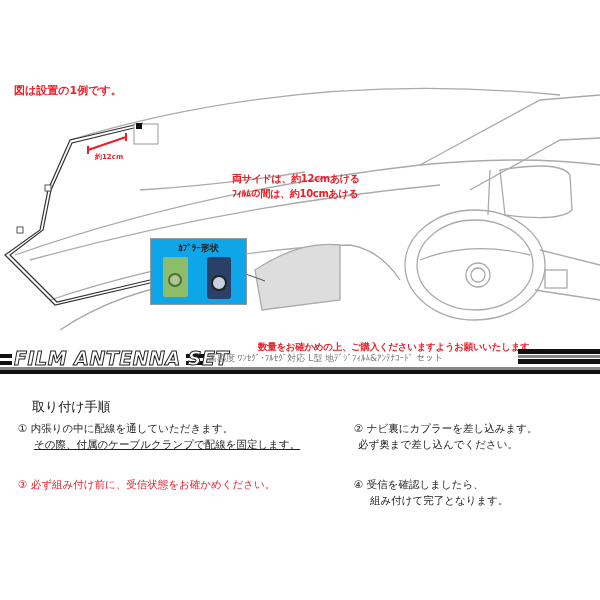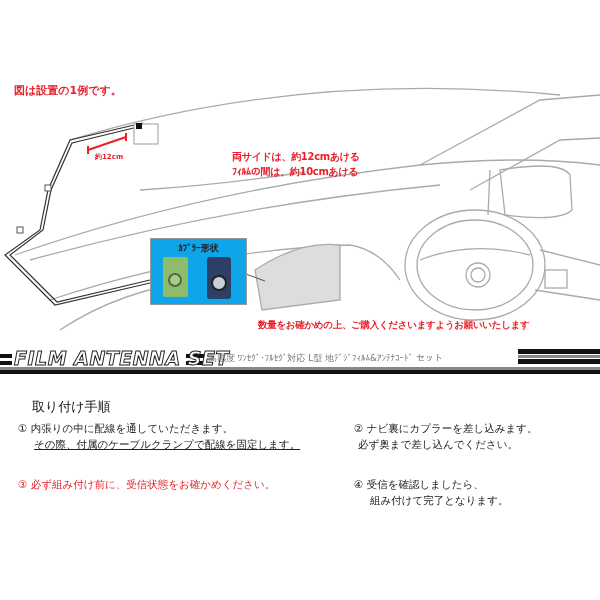--- a/index.html
+++ b/index.html
@@ -1,20 +1,20 @@
 <!DOCTYPE html>
 <html><head>
 <meta charset="utf-8">
 <style>
   html,body{margin:0;padding:0;background:#fff;}
   body{width:600px;height:600px;position:relative;overflow:hidden;font-family:"DejaVu Sans",sans-serif;}
   .abs{position:absolute;}
   .red{color:#e8202a;font-weight:bold;}
   .illus{left:0;top:60px;width:600px;height:285px;}
-  .note{font-size:10px;letter-spacing:-0.3px;white-space:nowrap;}
+  .note{font-size:10px;letter-spacing:-0.3px;white-space:nowrap;margin-top:22px;}
   .coupler{left:150px;top:238px;width:95px;height:65px;border:1px solid #999;background:#0ea5e9;}
   .coupler .title{position:absolute;left:0;right:0;top:3px;text-align:center;font-size:9px;font-weight:bold;color:#222;}
   .conn-green{position:absolute;left:12px;top:18px;width:25px;height:40px;background:#8dbd6b;border-radius:2px;}
   .conn-green::after{content:"";position:absolute;left:5px;top:16px;width:14px;height:14px;border-radius:50%;background:#aac88f;border:2px solid #4f6b3c;box-sizing:border-box;}
   .conn-blue{position:absolute;left:56px;top:18px;width:24px;height:42px;background:#2c3f66;border-radius:3px;}
   .conn-blue::after{content:"";position:absolute;left:4px;top:18px;width:16px;height:16px;border-radius:50%;background:#c9d0dd;border:2px solid #222;box-sizing:border-box;}
   .banner{left:0;top:345px;width:600px;height:30px;}
   .banner .stripe{position:absolute;height:4px;background:#111;}
   .banner .grey{position:absolute;height:3px;background:#888;}
   .banner .title{position:absolute;left:14px;top:2px;font-family:"DejaVu Sans",sans-serif;font-style:italic;font-weight:bold;font-size:19px;color:#fff;-webkit-text-stroke:1px #222;letter-spacing:0.5px;}

